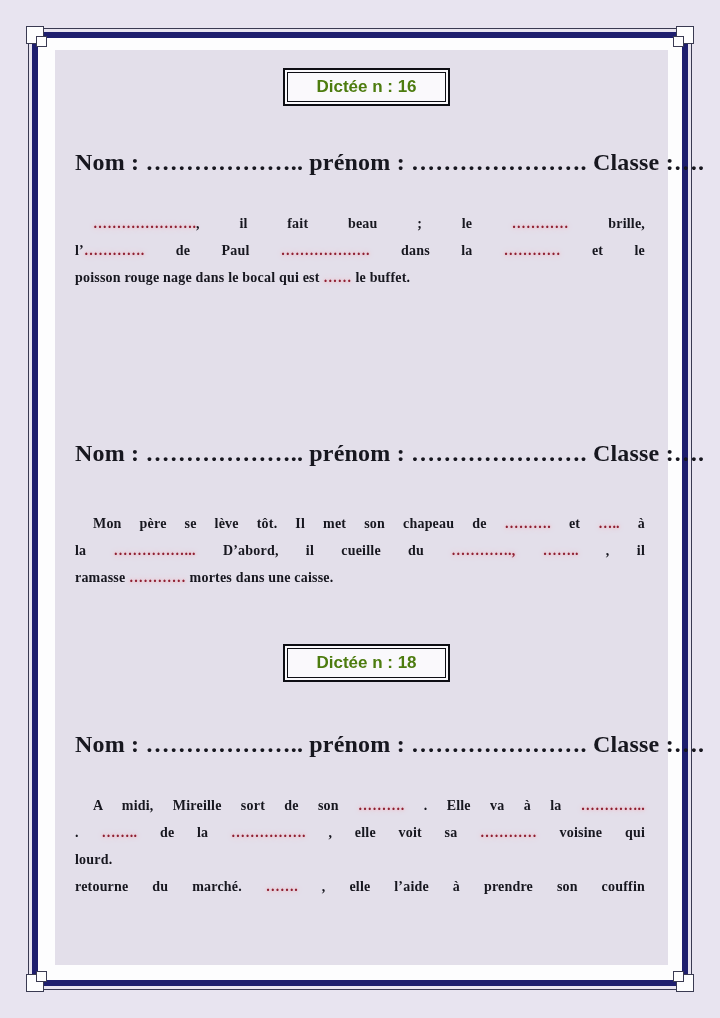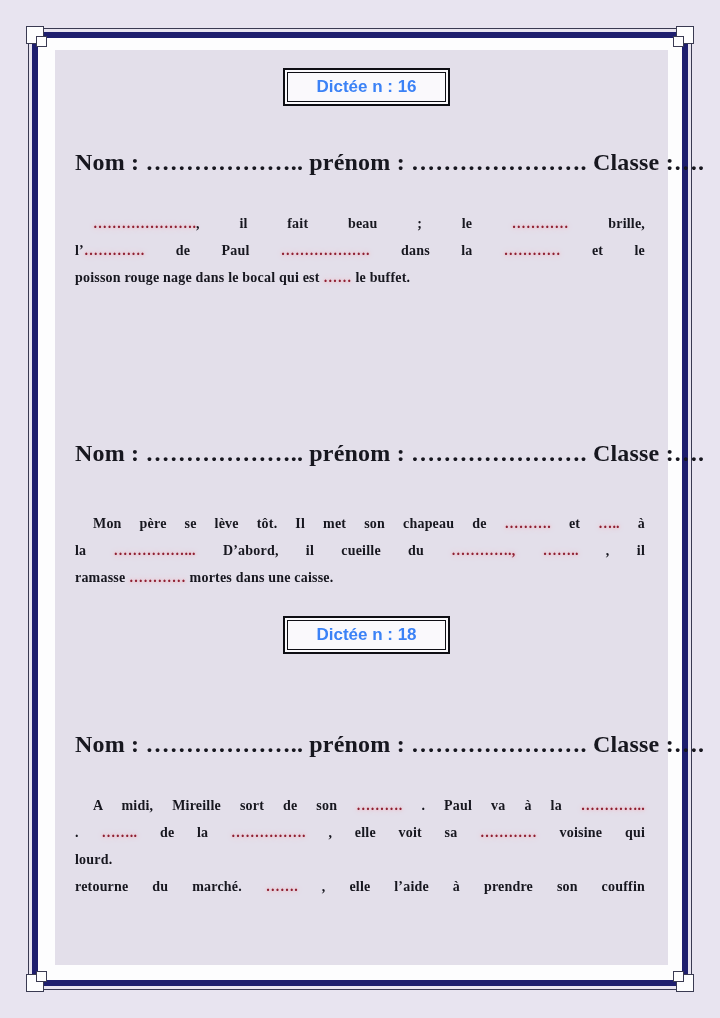--- a/index.html
+++ b/index.html
@@ -51,21 +51,21 @@
     border:2.5px solid var(--box-border);
     padding:2px;
   }
   .title-inner{
     width:100%;height:100%;
     border:1.5px solid var(--box-border);
     display:flex;align-items:center;justify-content:center;
   }
   .title-inner span{
     font-family:"Liberation Sans","DejaVu Sans",sans-serif;
-    font-weight:bold;font-size:17px;color:#3b82f6;
+    font-weight:bold;font-size:17px;color:#4d7c0f;
   }
   .nom-line{
     position:absolute;left:20px;width:580px;
     font-weight:bold;font-size:24px;color:var(--text);
     letter-spacing:.2px;white-space:nowrap;
   }
   .para{position:absolute;left:20px;width:570px;}
   .pline{
     font-weight:bold;font-size:14px;line-height:27px;color:var(--text);
     text-align:justify;text-align-last:justify;
@@ -109,27 +109,27 @@
       <div class="pline last"><span class="run">poisson rouge nage dans le bocal qui est </span><span class="blank">……</span><span class="run"> le buffet.</span></div>
     </div>
 
     <div class="nom-line" style="top:390px">Nom : ……………….. prénom : …………………. Classe :….</div>
     <div class="para" style="top:460px">
       <div class="pline first"><span class="run">Mon père se lève tôt. Il met son chapeau de </span><span class="blank">……….</span><span class="run"> et </span><span class="blank">…..</span><span class="run"> à</span></div>
       <div class="pline"><span class="run">la </span><span class="blank">……………...</span><span class="run"> D’abord, il cueille du </span><span class="blank">………….,</span><span class="run"> </span><span class="blank">……..</span><span class="run"> , il</span></div>
       <div class="pline last"><span class="run">ramasse </span><span class="blank">…………</span><span class="run"> mortes dans une caisse.</span></div>
     </div>
 
-    <div class="title-box" style="top:566px">
+    <div class="title-box" style="top:594px">
       <div class="title-inner">
         <span>Dictée n : 18</span>
       </div>
     </div>
     <div class="nom-line" style="top:681px">Nom : ……………….. prénom : …………………. Classe :….</div>
     <div class="para" style="top:742px">
-      <div class="pline first"><span class="run">A midi, Mireille sort de son </span><span class="blank">……….</span><span class="run"> . Paul va à la </span><span class="blank">…………..</span></div>
+      <div class="pline first"><span class="run">A midi, Mireille sort de son </span><span class="blank">……….</span><span class="run"> . Elle va à la </span><span class="blank">…………..</span></div>
       <div class="pline"><span class="run">. </span><span class="blank">……..</span><span class="run"> de la </span><span class="blank">…………….</span><span class="run"> , elle voit sa </span><span class="blank">…………</span><span class="run"> voisine qui</span></div>
       <div class="pline last"><span class="run">lourd.</span></div>
       <div class="pline"><span class="run">retourne du marché. </span><span class="blank">…….</span><span class="run"> , elle l’aide à prendre son couffin</span></div>
     </div>
 
   </div>
 </div>
 
 </body></html>

